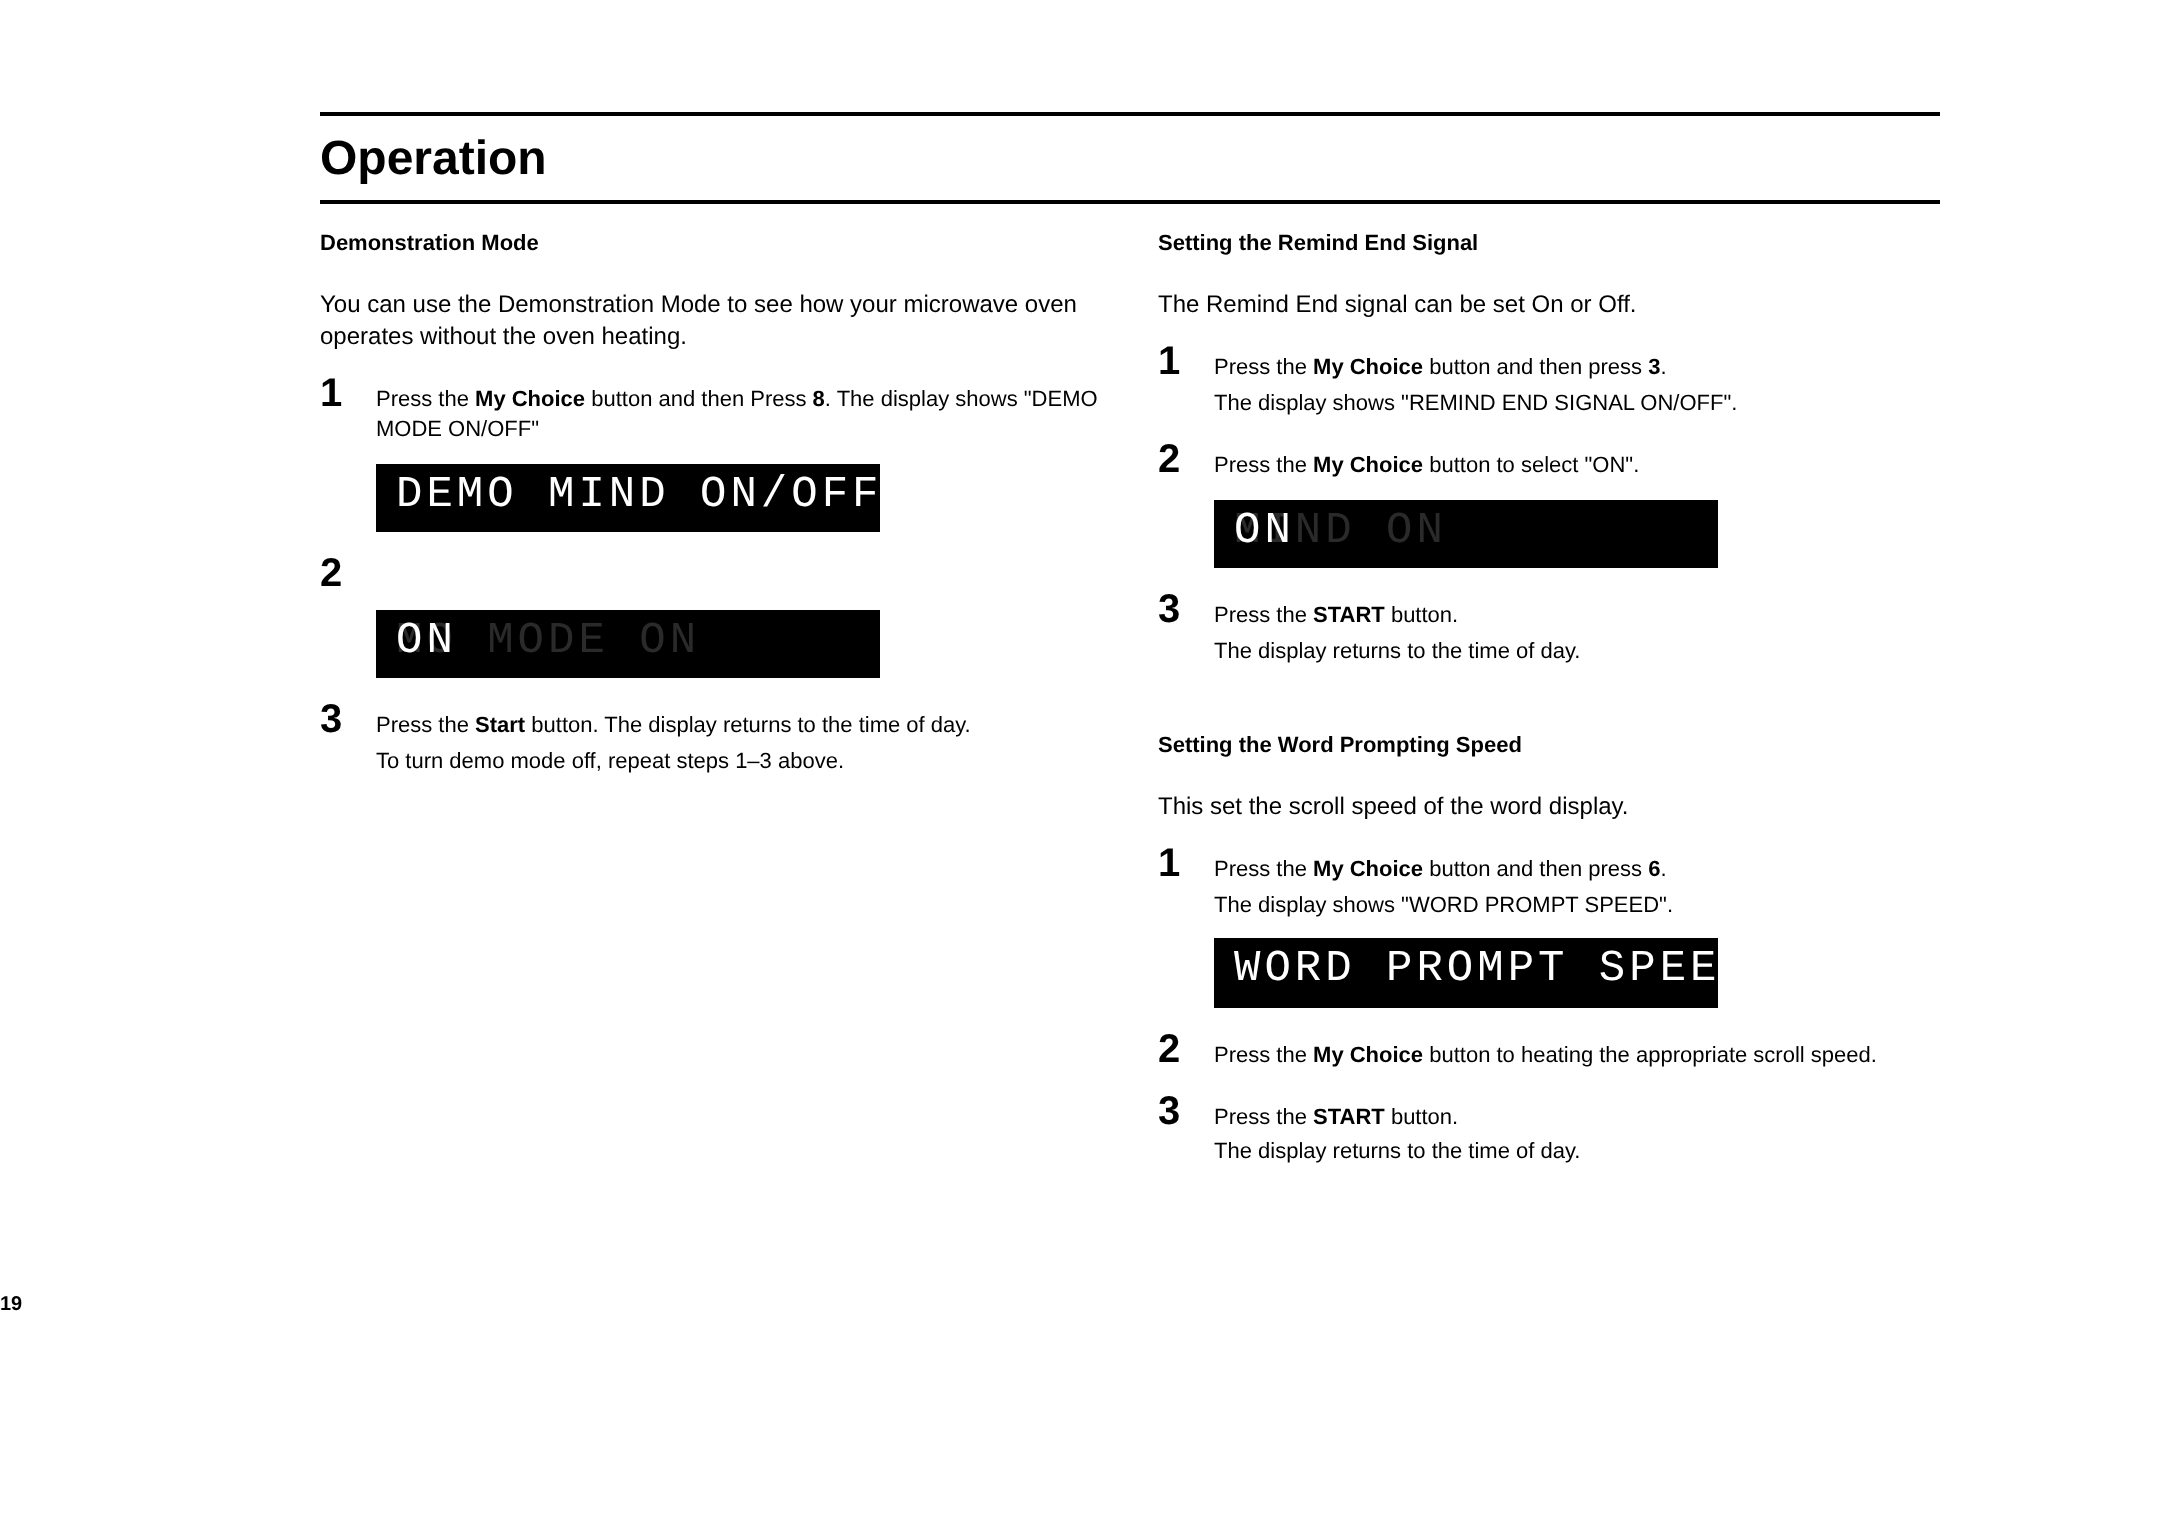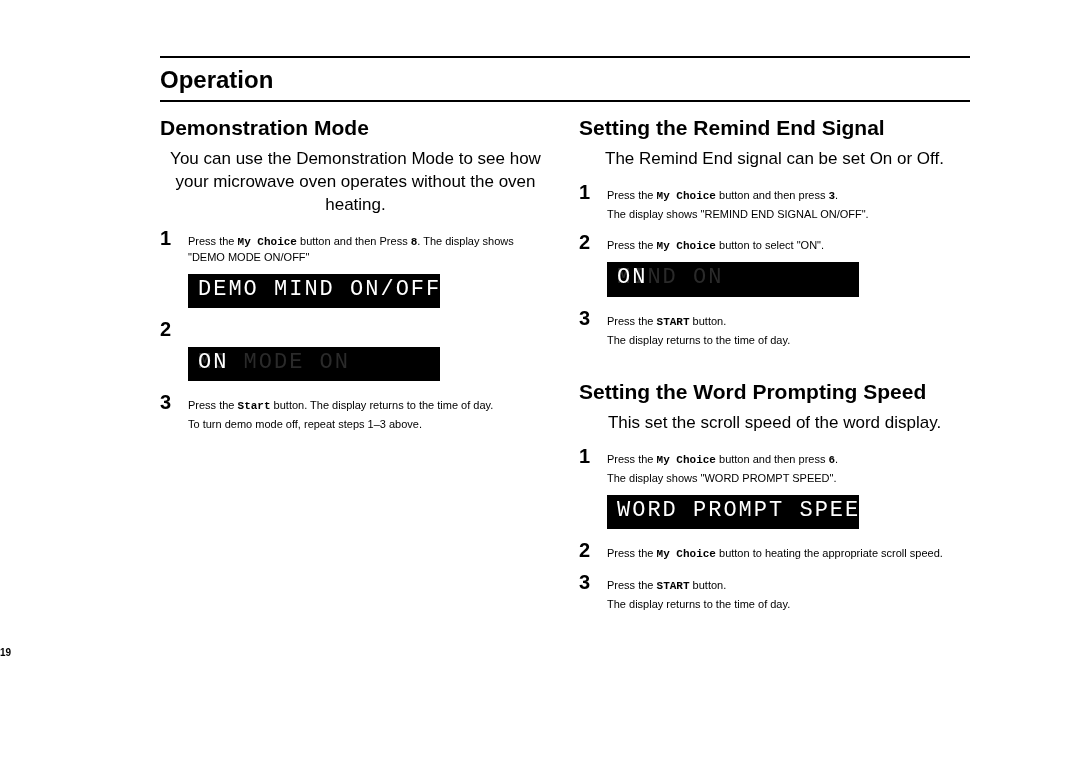--- a/index.html
+++ b/index.html
@@ -33,32 +33,31 @@
   .cols {
     display: flex;
     gap: 28px;
     margin-top: 14px;
   }
   .col {
     flex: 1;
     min-width: 0;
   }
   .section-title {
-    font-size: 21px;
+    font-size: 11px;
     font-weight: bold;
     margin: 0 0 8px 0;
   }
   .section-title.spaced {
     margin-top: 30px;
   }
   .intro {
-    font-size: 17px;
+    font-size: 12px;
     line-height: 1.35;
-    margin: 0 0 10px 0;
-    text-align: center;
+    margin: 16px 0 10px 0;
   }
   .step {
     display: flex;
     align-items: baseline;
     gap: 12px;
     margin: 6px 0 4px 0;
   }
   .step-num {
     font-size: 20px;
     font-weight: bold;
@@ -111,21 +110,21 @@
   }
   .page-num {
     position: absolute;
     bottom: 40px;
     left: 0;
     width: 1080px;
     text-align: left;
     font-size: 10px;
     font-weight: bold;
   }
-  b { font-weight: bold; font-family: Liberation Mono, monospace; }
+  b { font-weight: bold; }
 </style>
 </head>
 <body>
 
 <div class="page">
 
   <div class="top-rule"></div>
   <h1 class="main-title">Operation</h1>
   <div class="bottom-rule"></div>
 

